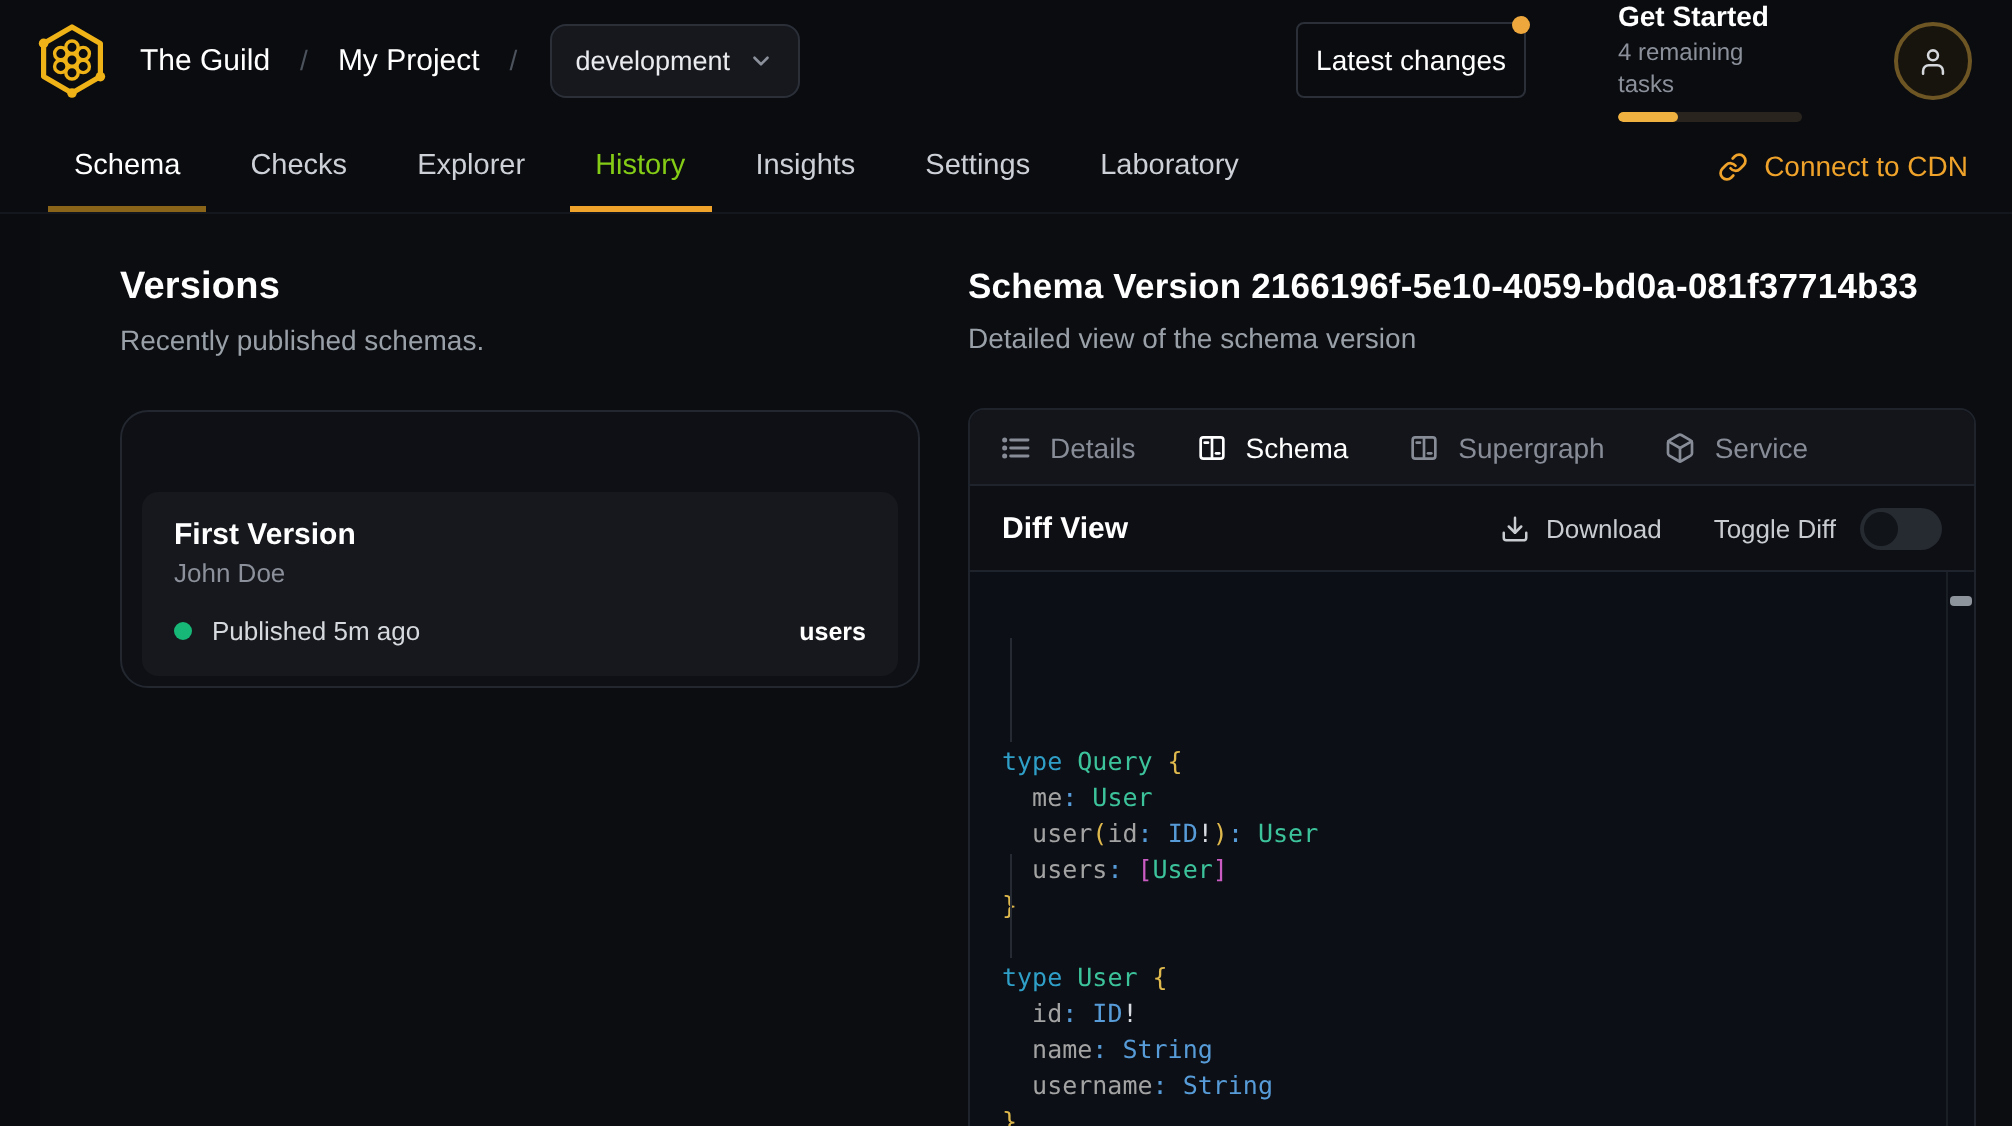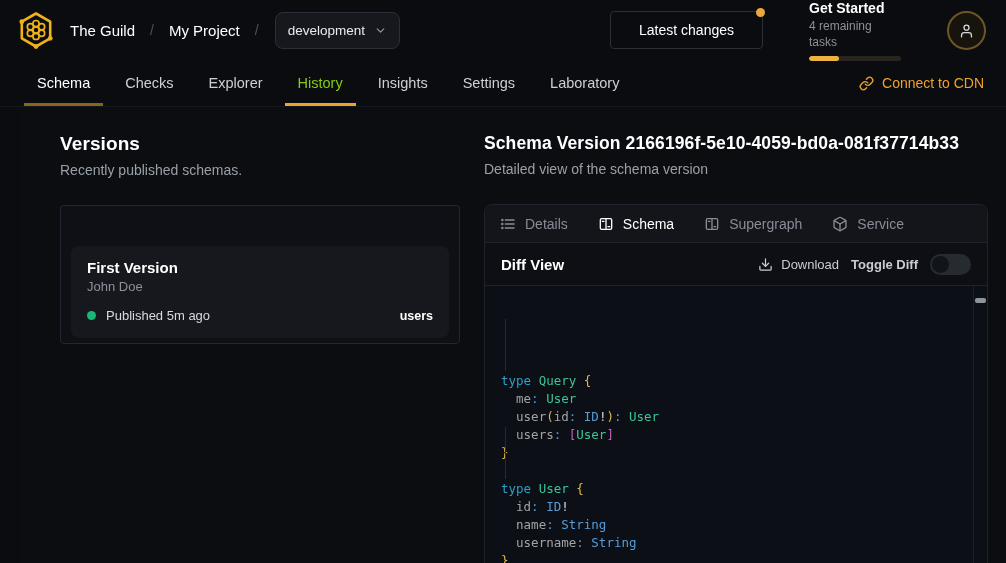--- a/index.html
+++ b/index.html
@@ -22,21 +22,21 @@
   .crumb { color:#fff; font-size:15px; cursor:pointer; text-decoration:none; }
   .crumb-sep { color:#4d535c; font-size:14px; }
   .env-btn {
     margin-left:16px; height:37px; display:flex; align-items:center; gap:9px;
     background:#16181e; border:1px solid #2b2f38; border-radius:8px;
     padding:0 12px; color:#e9ebee; font-size:13.5px; cursor:pointer;
   }
   .env-btn .chev { color:#8b909a; }
   .header-right { margin-left:auto; display:flex; align-items:center; gap:46px; }
   .latest-btn {
-    position:relative; height:38px; padding:0 28px;
+    position:relative; height:38px; padding:0 9px;
     background:transparent; border:1px solid #2b2f38; border-radius:4px;
     color:#fff; font-size:14px; cursor:pointer; font-family:inherit;
   }
   .notif-dot {
     position:absolute; top:-4px; right:-3px; width:9px; height:9px;
     border-radius:50%;
   }
   .get-started { width:92px; cursor:pointer; }
   .gs-title { color:#fff; font-size:14px; font-weight:700; line-height:17px; }
   .gs-sub { color:#8b909a; font-size:12px; line-height:16px; margin-top:1px; }
@@ -67,21 +67,21 @@
 
   
   .content { display:flex; gap:24px; padding:26px 18px 0 40px; background:#0b0d11; height:456px;margin-left:20px; }
   .col-left { width:400px; flex:none; }
   .col-right { flex:1; min-width:0; }
   .page-h { color:#fff; font-size:19px; font-weight:700; letter-spacing:.1px; }
   .page-sub { color:#9aa0a8; font-size:14px; margin-top:7px; }
 
   .versions-box {
     margin-top:27px; border:1px solid #23272f; background:#0e1015;
-    border-radius:4px; padding:40px 10px 10px 10px; height:139px;
+    border-radius:14px; padding:40px 10px 10px 10px; height:139px;
   }
   .version-card {
     background:#16181d; border-radius:8px; padding:13px 16px 15px; cursor:pointer;
   }
   .vc-name { color:#fff; font-size:15px; font-weight:700; }
   .vc-author { color:#8b909a; font-size:13px; margin-top:3px; }
   .vc-row { display:flex; align-items:center; margin-top:14px; }
   .vc-dot { width:9px; height:9px; border-radius:50%; margin-right:10px; }
   .vc-status { color:#d6d9dd; font-size:13px; }
   .vc-service { margin-left:auto; color:#fff; font-size:12.5px; font-weight:700; }
@@ -95,24 +95,24 @@
     height:38px; flex:none; display:flex; align-items:center; gap:30px;
     padding:0 15px; background:#13151b; border-bottom:1px solid #1f232b;
   }
   .ptab { display:flex; align-items:flex-end; gap:9px; color:#878c96; font-size:14px; cursor:pointer; }
   .ptab.active { color:#fff; }
   .diff-row {
     height:43px; flex:none; display:flex; align-items:center; padding:0 16px;
     border-bottom:1px solid #1f232b;
   }
   .diff-title { color:#fff; font-size:15px; font-weight:700; }
-  .diff-actions { margin-left:auto; display:flex; align-items:center; gap:12px; }
+  .diff-actions { margin-left:auto; display:flex; align-items:center; gap:26px; }
   .dl-btn { display:flex; align-items:center; gap:8px; color:#c9ccd1; font-size:13px; cursor:pointer; background:none; border:none; font-family:inherit; }
   .toggle-wrap { display:flex; align-items:center; gap:12px; }
-  .toggle-label { color:#c9ccd1; font-size:13px;font-weight:bold; }
+  .toggle-label { color:#c9ccd1; font-size:13px; }
   .switch {
     width:41px; height:21px; border-radius:11px; background:#262a31;
     position:relative; cursor:pointer; border:none;
   }
   .switch .knob {
     position:absolute; left:2px; top:2px; width:17px; height:17px;
     border-radius:50%; background:#111419;
   }
 
   .code-area {

